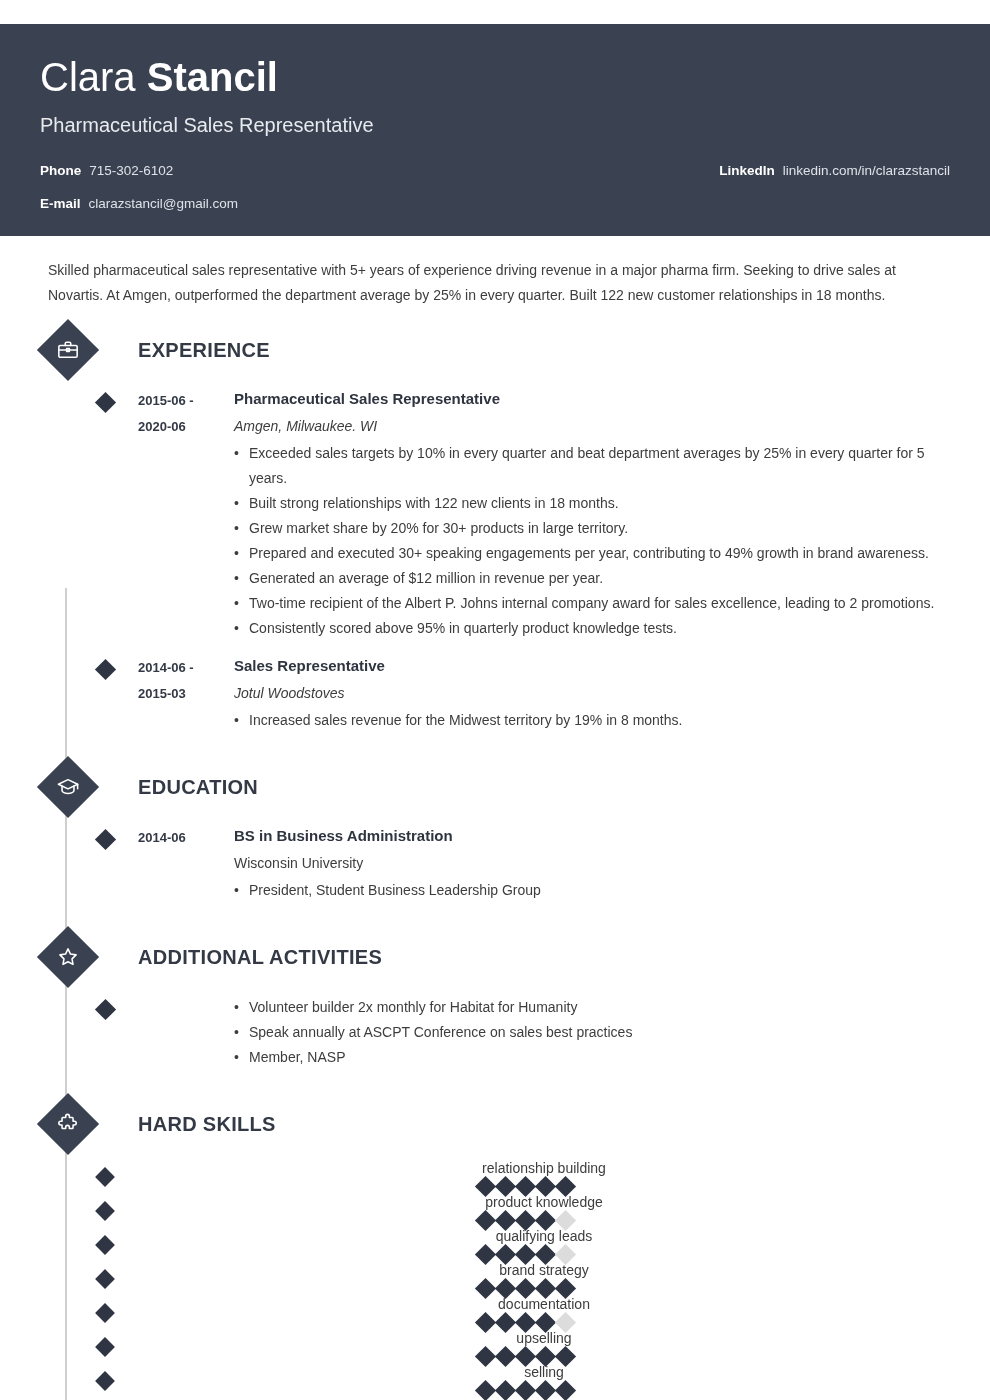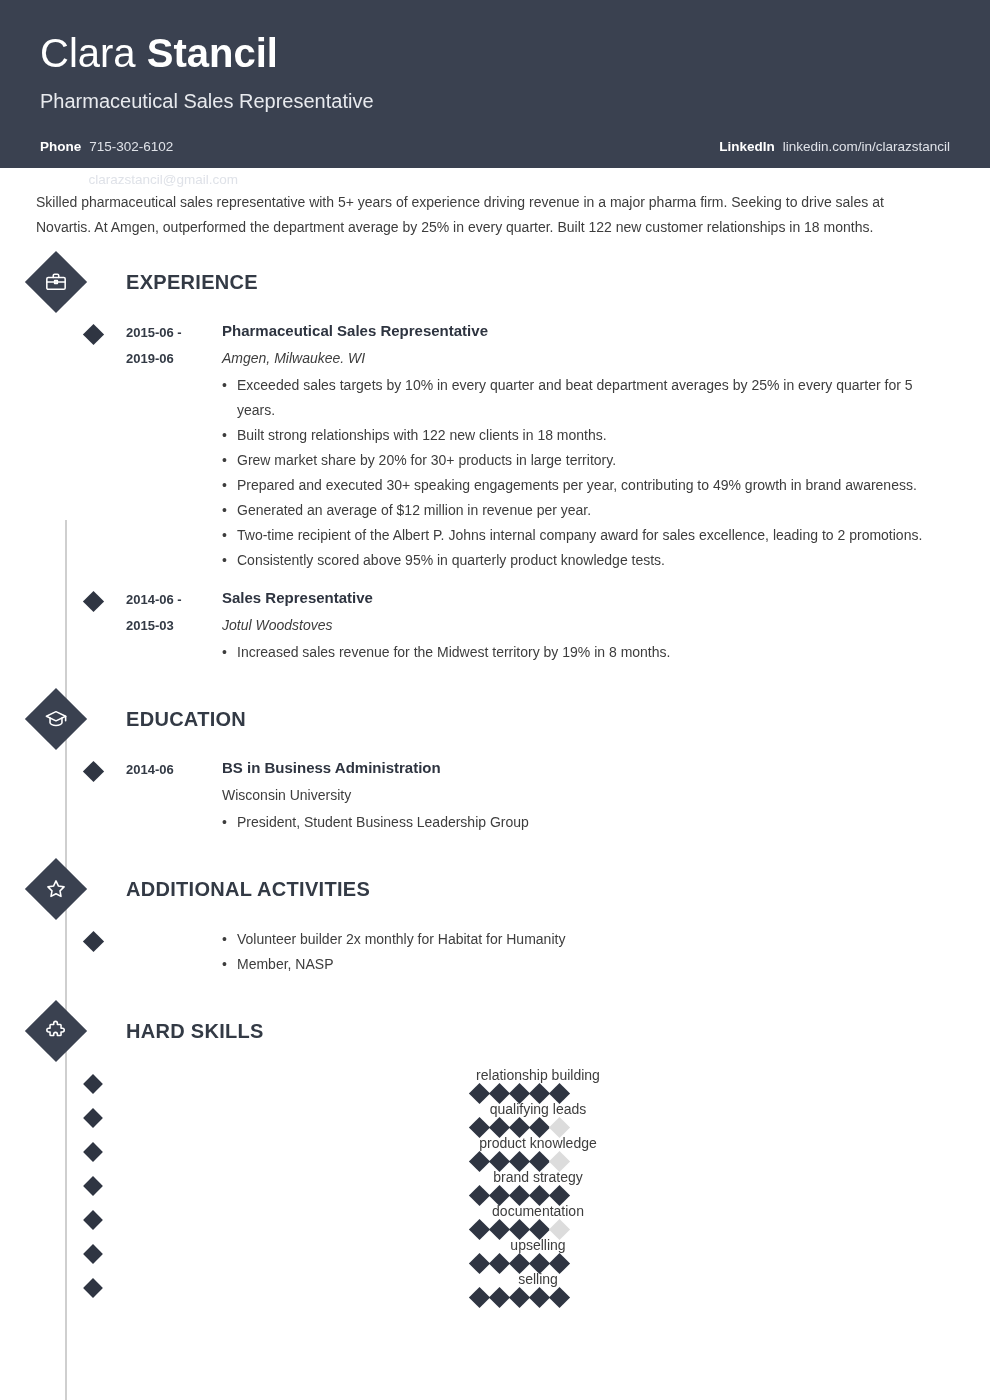--- a/index.html
+++ b/index.html
@@ -16,21 +16,22 @@
     width: 990px;
     height: 1400px;
     background: #ffffff;
     overflow: hidden;
   }
 
   
   .header {
     background: #3a4150;
     padding: 30px 40px 26px 40px;
-    height: 168px;
+    height: 212px;
+    margin-top: 24px;
   }
   .name {
     color: #ffffff;
     font-size: 40px;
     font-weight: 400;
     letter-spacing: 0px;
     line-height: 1.15;
     margin-bottom: 14px;
   }
   .name .last { font-weight: 700; }
@@ -65,21 +66,21 @@
   }
   .contact-value {
     color: #dfe2e8;
     font-weight: 400;
     white-space: nowrap;
   }
 
   
   .body-wrap {
     position: relative;
-    padding: 0 40px 0 28px;
+    padding: 0 40px 0 40px;
     border-radius: 15px;
   }
 
   .summary {
     font-size: 14px;
     line-height: 25px;
     color: #3d3d3d;
     padding: 22px 8px 0 8px;
     width: 920px;
   }
@@ -290,21 +291,21 @@
             <path d="M9 7V5a1.5 1.5 0 0 1 1.5-1.5h3A1.5 1.5 0 0 1 15 5v2"></path>
             <path d="M2 12h20"></path>
             <rect x="10.5" y="10.5" width="3" height="3"></rect>
           </svg>
         </div>
         <div class="section-title">EXPERIENCE</div>
       </div>
 
       <div class="entry">
         <div class="entry-marker"></div>
-        <div class="entry-date">2015-06 - 2019-06</div>
+        <div class="entry-date">2015-06 - 2020-06</div>
         <div class="entry-main">
           <div class="entry-title">Pharmaceutical Sales Representative</div>
           <div class="entry-sub">Amgen, Milwaukee. WI</div>
           <ul class="bullets">
             <li>Exceeded sales targets by 10% in every quarter and beat department averages by 25% in every quarter for 5 years.</li>
             <li>Built strong relationships with 122 new clients in 18 months.</li>
             <li>Grew market share by 20% for 30+ products in large territory.</li>
             <li>Prepared and executed 30+ speaking engagements per year, contributing to 49% growth in brand awareness.</li>
             <li>Generated an average of $12 million in revenue per year.</li>
             <li>Two-time recipient of the Albert P. Johns internal company award for sales excellence, leading to 2 promotions.</li>
@@ -359,20 +360,21 @@
           </svg>
         </div>
         <div class="section-title">ADDITIONAL ACTIVITIES</div>
       </div>
 
       <div class="entry">
         <div class="entry-marker"></div>
         <div class="entry-main">
           <ul class="bullets">
             <li>Volunteer builder 2x monthly for Habitat for Humanity</li>
+            <li>Speak annually at ASCPT Conference on sales best practices</li>
             <li>Member, NASP</li>
           </ul>
         </div>
       </div>
     </div>
 
     <div class="section sp-skl">
       <div class="section-head">
         <div class="sec-diamond">
           <svg viewBox="0 0 24 24" fill="none" stroke="#ffffff" stroke-width="1.7" stroke-linecap="round" stroke-linejoin="round">
@@ -389,32 +391,32 @@
           <div class="skill-dots">
               <span class="dot"></span>
               <span class="dot"></span>
               <span class="dot"></span>
               <span class="dot"></span>
               <span class="dot"></span>
             </div>
         </div>
         <div class="skill-row">
           <div class="skill-marker"></div>
+          <div class="skill-name">product knowledge</div>
+          <div class="skill-dots">
+              <span class="dot"></span>
+              <span class="dot"></span>
+              <span class="dot"></span>
+              <span class="dot"></span>
+              <span class="dot off"></span>
+            </div>
+        </div>
+        <div class="skill-row">
+          <div class="skill-marker"></div>
           <div class="skill-name">qualifying leads</div>
-          <div class="skill-dots">
-              <span class="dot"></span>
-              <span class="dot"></span>
-              <span class="dot"></span>
-              <span class="dot"></span>
-              <span class="dot off"></span>
-            </div>
-        </div>
-        <div class="skill-row">
-          <div class="skill-marker"></div>
-          <div class="skill-name">product knowledge</div>
           <div class="skill-dots">
               <span class="dot"></span>
               <span class="dot"></span>
               <span class="dot"></span>
               <span class="dot"></span>
               <span class="dot off"></span>
             </div>
         </div>
         <div class="skill-row">
           <div class="skill-marker"></div>

